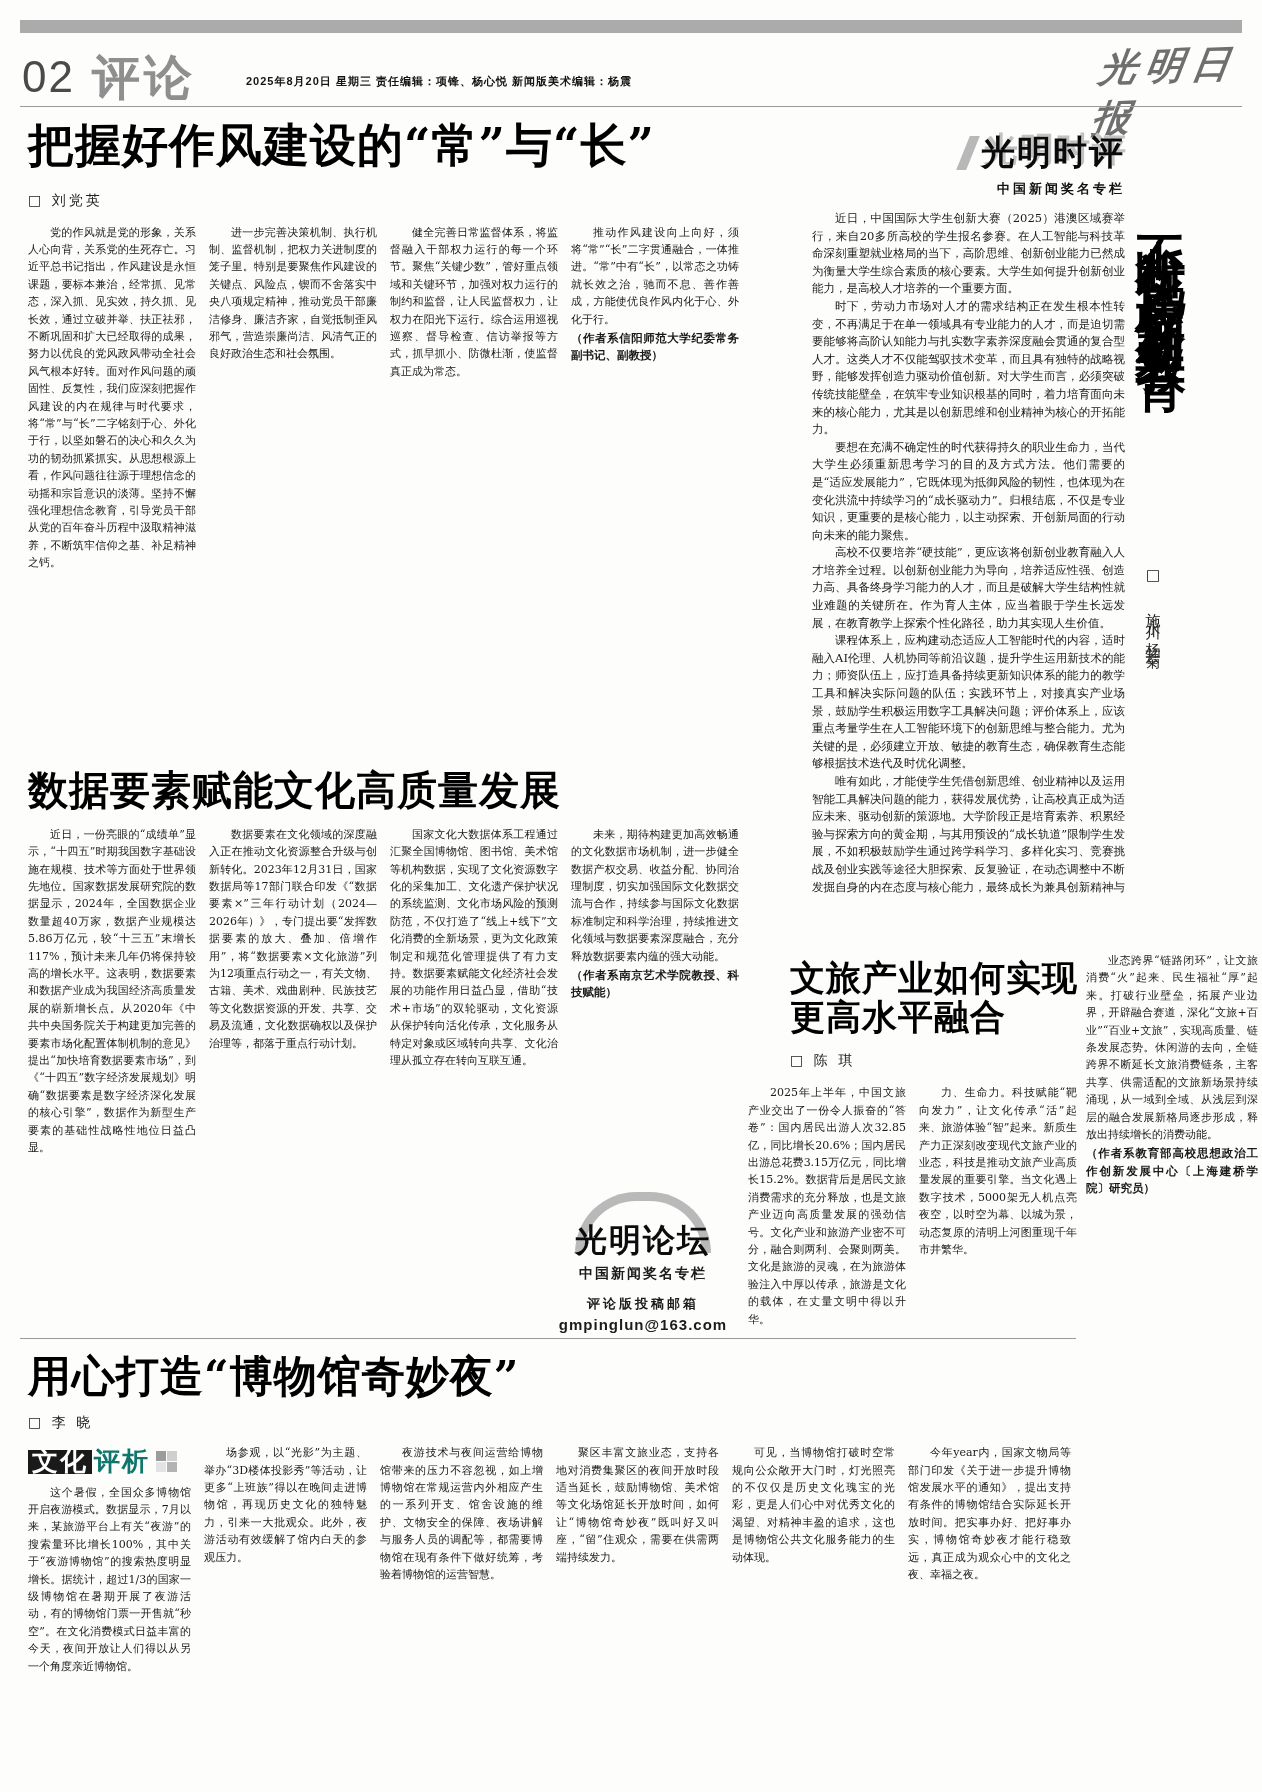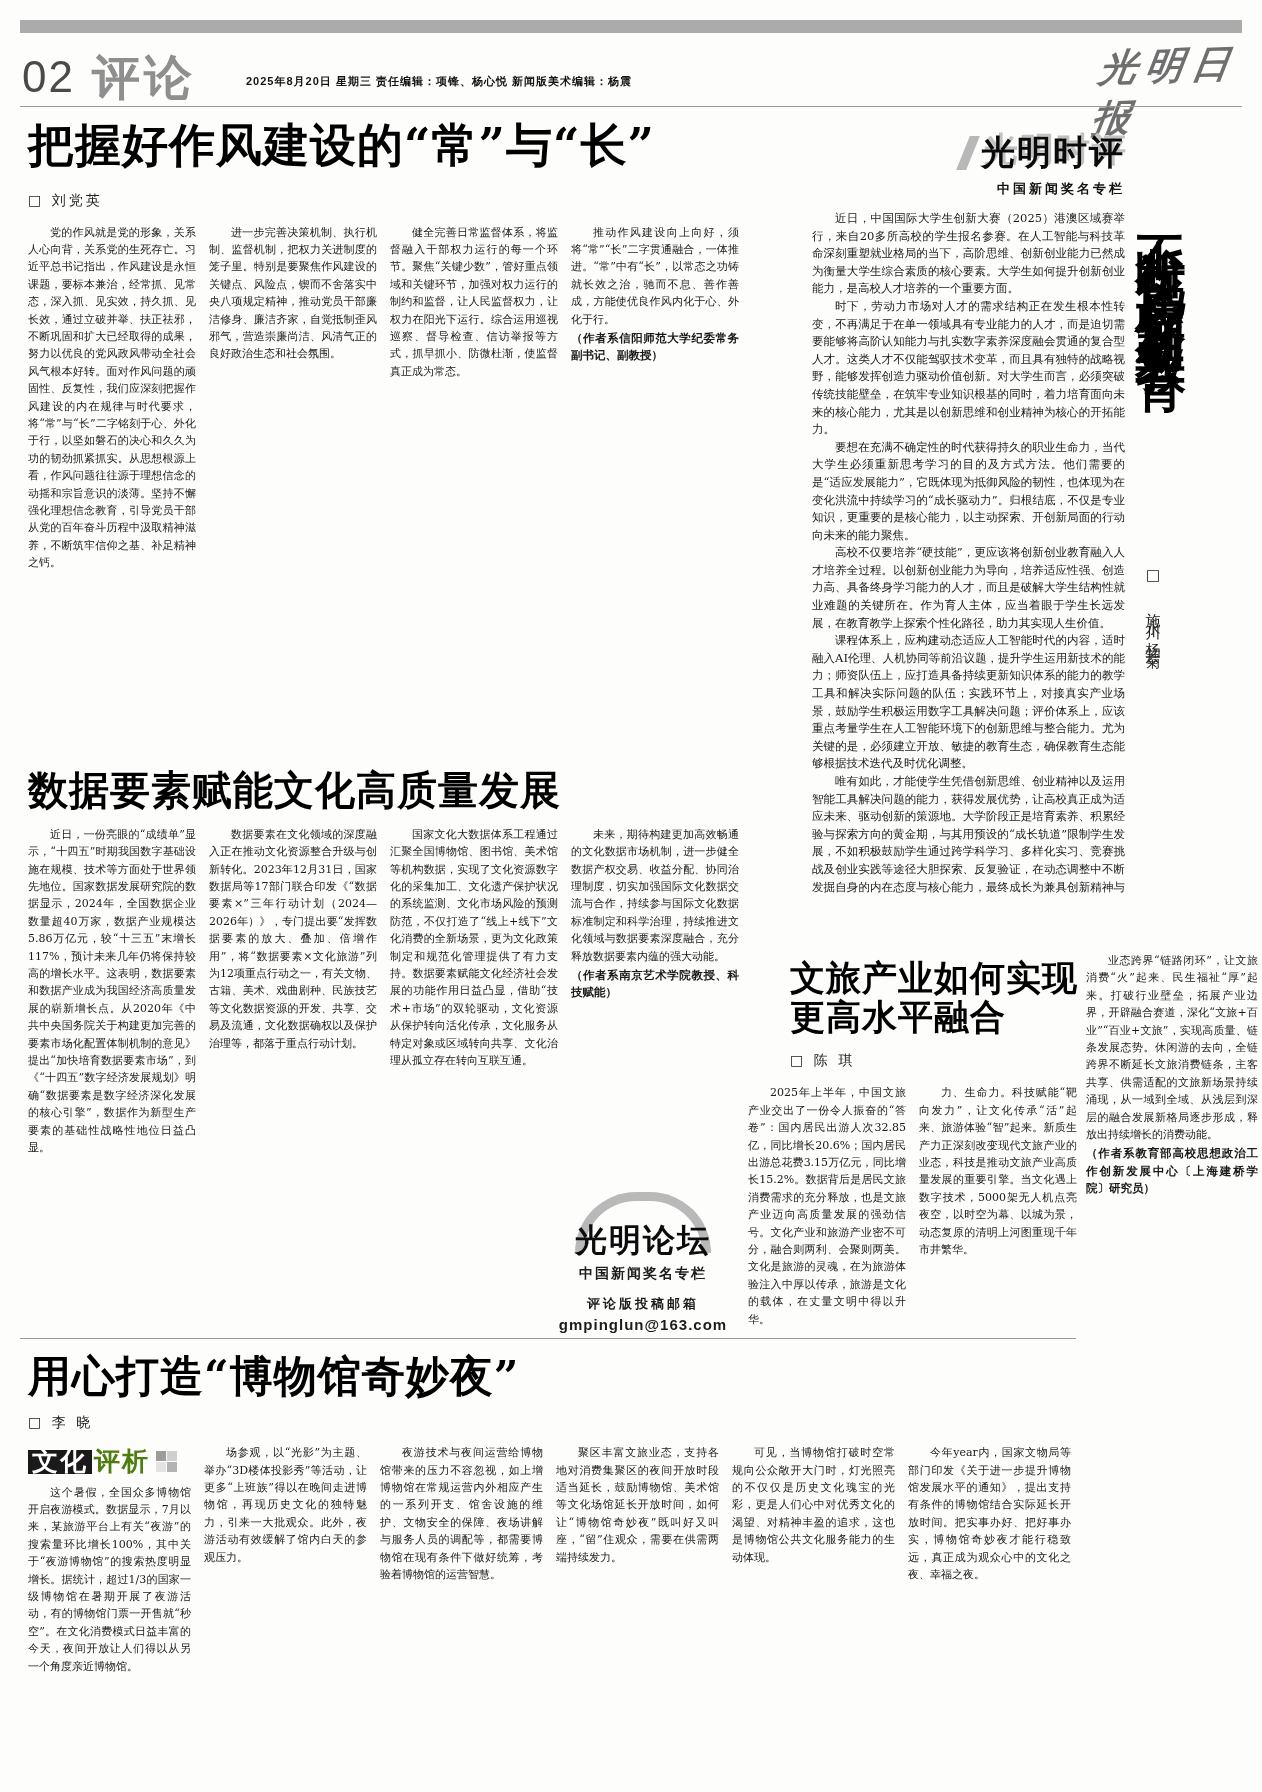--- a/index.html
+++ b/index.html
@@ -34,21 +34,21 @@
   
   .lt-box{text-align:center;font-family:"Liberation Sans",sans-serif;}
   .lt-arch{width:118px;height:52px;margin:0 auto -34px auto;border:9px solid #b9b9b9;border-bottom:none;border-radius:120px 120px 0 0;}
   .lt-title{font-size:32px;font-weight:900;color:#0c0c0c;letter-spacing:2px;position:relative;}
   .lt-sub{font-size:14px;font-weight:bold;letter-spacing:2px;margin-top:2px;}
   .lt-mail-label{font-size:13px;font-weight:bold;letter-spacing:3px;margin-top:12px;}
   .lt-mail{font-size:15px;font-weight:bold;letter-spacing:1px;margin-top:3px;}
   
   .wh-badge{display:flex;align-items:center;margin:6px 0 10px 0;font-family:"Liberation Sans",sans-serif;}
   .wh-black{background:#1a1a1a;color:#fff;font-size:26px;font-weight:900;padding:3px 4px;letter-spacing:2px;}
-  .wh-rest{color:#4d7c0f;font-size:26px;font-weight:900;letter-spacing:2px;margin-left:2px;}
+  .wh-rest{color:#0f766e;font-size:26px;font-weight:900;letter-spacing:2px;margin-left:2px;}
   .wh-mosaic{display:grid;grid-template-columns:10px 10px;grid-auto-rows:10px;gap:1px;margin-left:6px;}
   .wh-mosaic i{display:block;}
   .rule2{left:20px;top:1338px;width:1056px;height:1px;background:#9a9a9a;}
 </style>
 </head>
 <body>
 
 <div class="page">
 
   <div class="abs topbar"></div>

